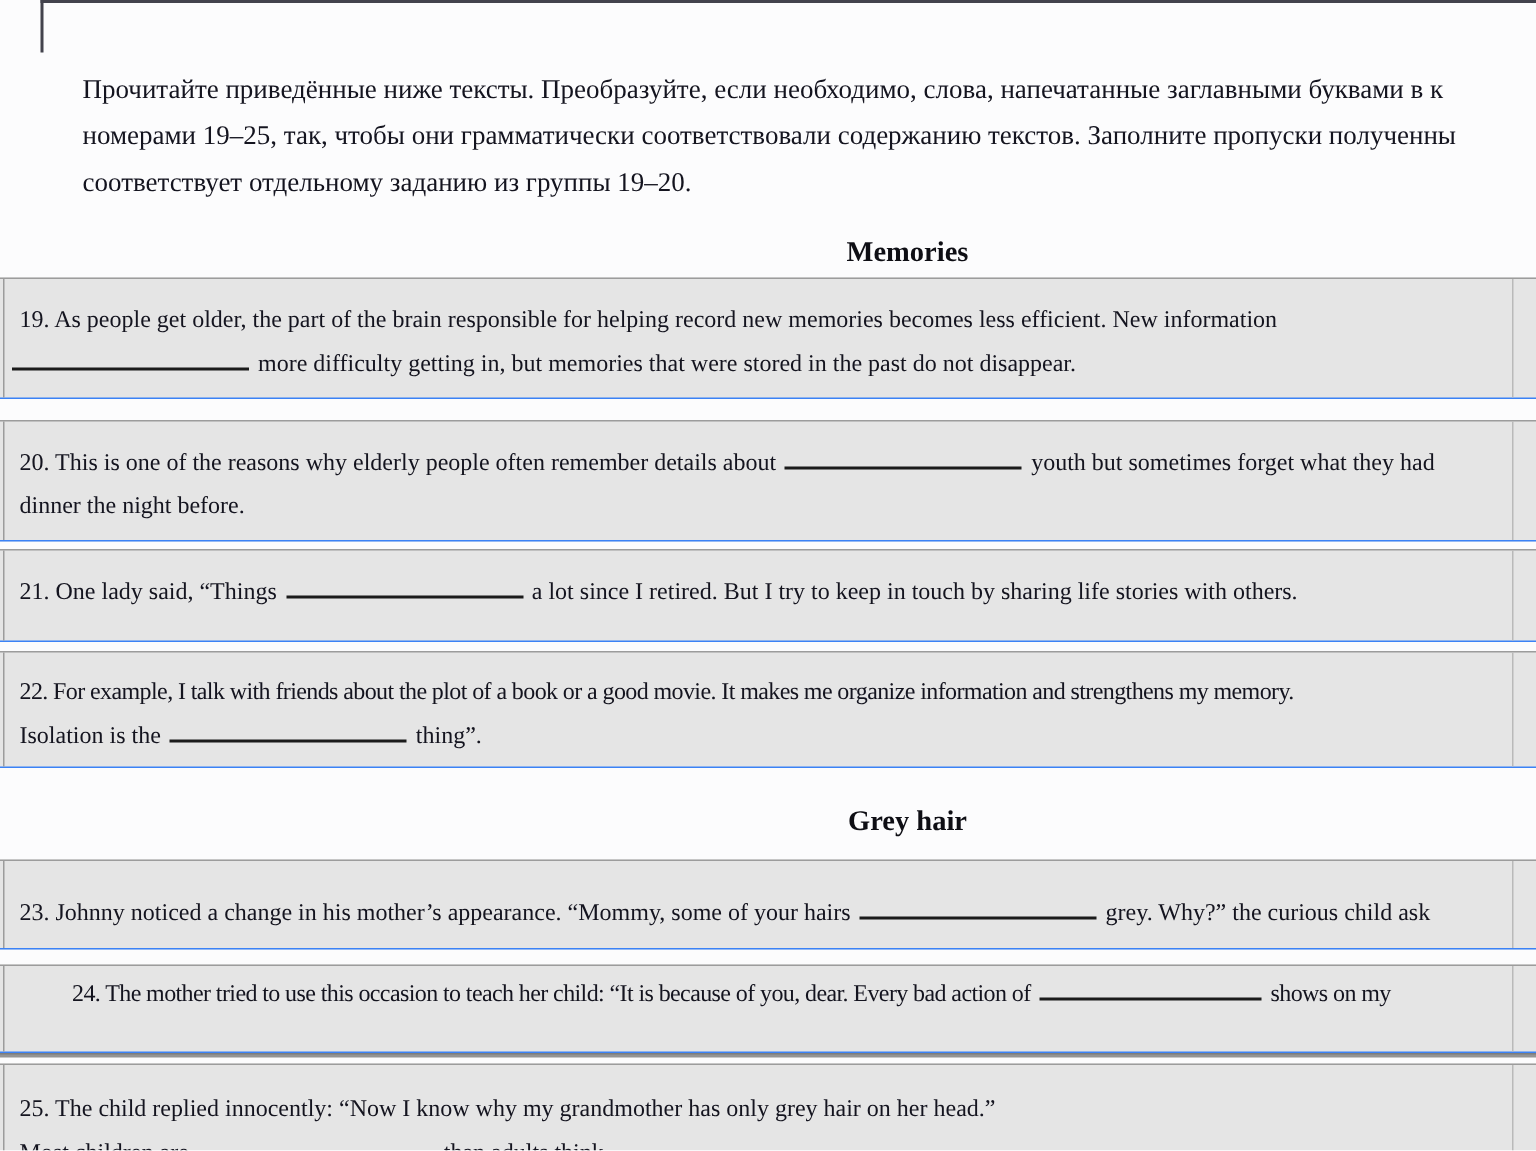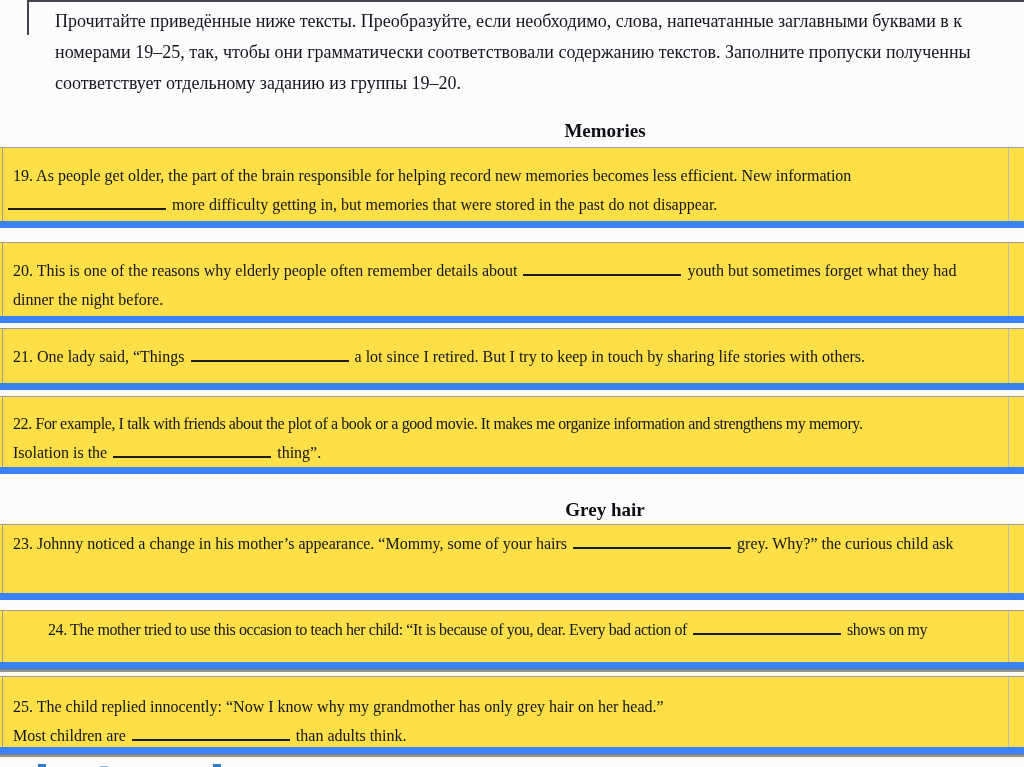--- a/index.html
+++ b/index.html
@@ -19,39 +19,40 @@
   }
   .left-rule {
     position: absolute; left: 27px; top: 0;
     width: 2px; height: 35px; background: #43434d;
   }
   .instructions {
     padding: 6px 0 0 55px;
     font-size: 18px;
     line-height: 31px;
     white-space: nowrap;
+    margin-top: 38px;
   }
   .section-title {
     width: 1210px;
     text-align: center;
     font-weight: bold;
     font-size: 19px;
     line-height: 21px;
     color: #0e0e14;
   }
   #memories-title { margin-top: 21px; }
   #greyhair-title { margin-top: 25px; line-height: 22px; }
   .qbox {
     position: relative;
     width: 1024px;
     box-sizing: border-box;
     border-top: 1px solid #9c9c9c;
-    border-bottom: 7px solid #3b82f6;
+    border-bottom: 1px solid #3b82f6;
     padding-left: 13px;
-    background: #fde047;
+    background: #e5e5e5;
   }
   .qbox::before {
     content: ""; position: absolute; left: 2px; top: 0; bottom: 0;
     width: 1px; background: #9c9c9c;
   }
   .qbox::after {
     content: ""; position: absolute; left: 1008px; top: 0; bottom: 0;
     width: 1px; background: #b9b9b9;
   }
   .qline {
@@ -67,21 +68,21 @@
     margin: 0 6px;
     border-bottom: 2px solid #1b1b1b;
     vertical-align: baseline;
   }
   .blank-first { margin-left: -5px; }
   .blank-narrow { width: 148px; }
   #q19 { margin-top: 6px;  height: 81px; padding-top: 13px; }
   #q20 { margin-top: 14px; height: 81px; padding-top: 13px; }
   #q21 { margin-top: 5px;  height: 62px; padding-top: 13px; }
   #q22 { margin-top: 6px;  height: 78px; padding-top: 12px; }
-  #q23 { margin-top: 3px;  height: 76px; padding-top: 4px; }
+  #q23 { margin-top: 14px;  height: 60px; padding-top: 20px; }
   #q24 { margin-top: 10px; height: 59px; padding-top: 4px; padding-left: 48px; }
   #q25 { margin-top: 4px;  height: 78px; padding-top: 15px; }
   .thick-sep {
     width: 1024px; height: 3px;
     background: #949494;
     border-top: 1px solid #7d7d7d;
     box-sizing: border-box;
   }
   #sep-bottom { margin-top: 0; }
   .logo {

